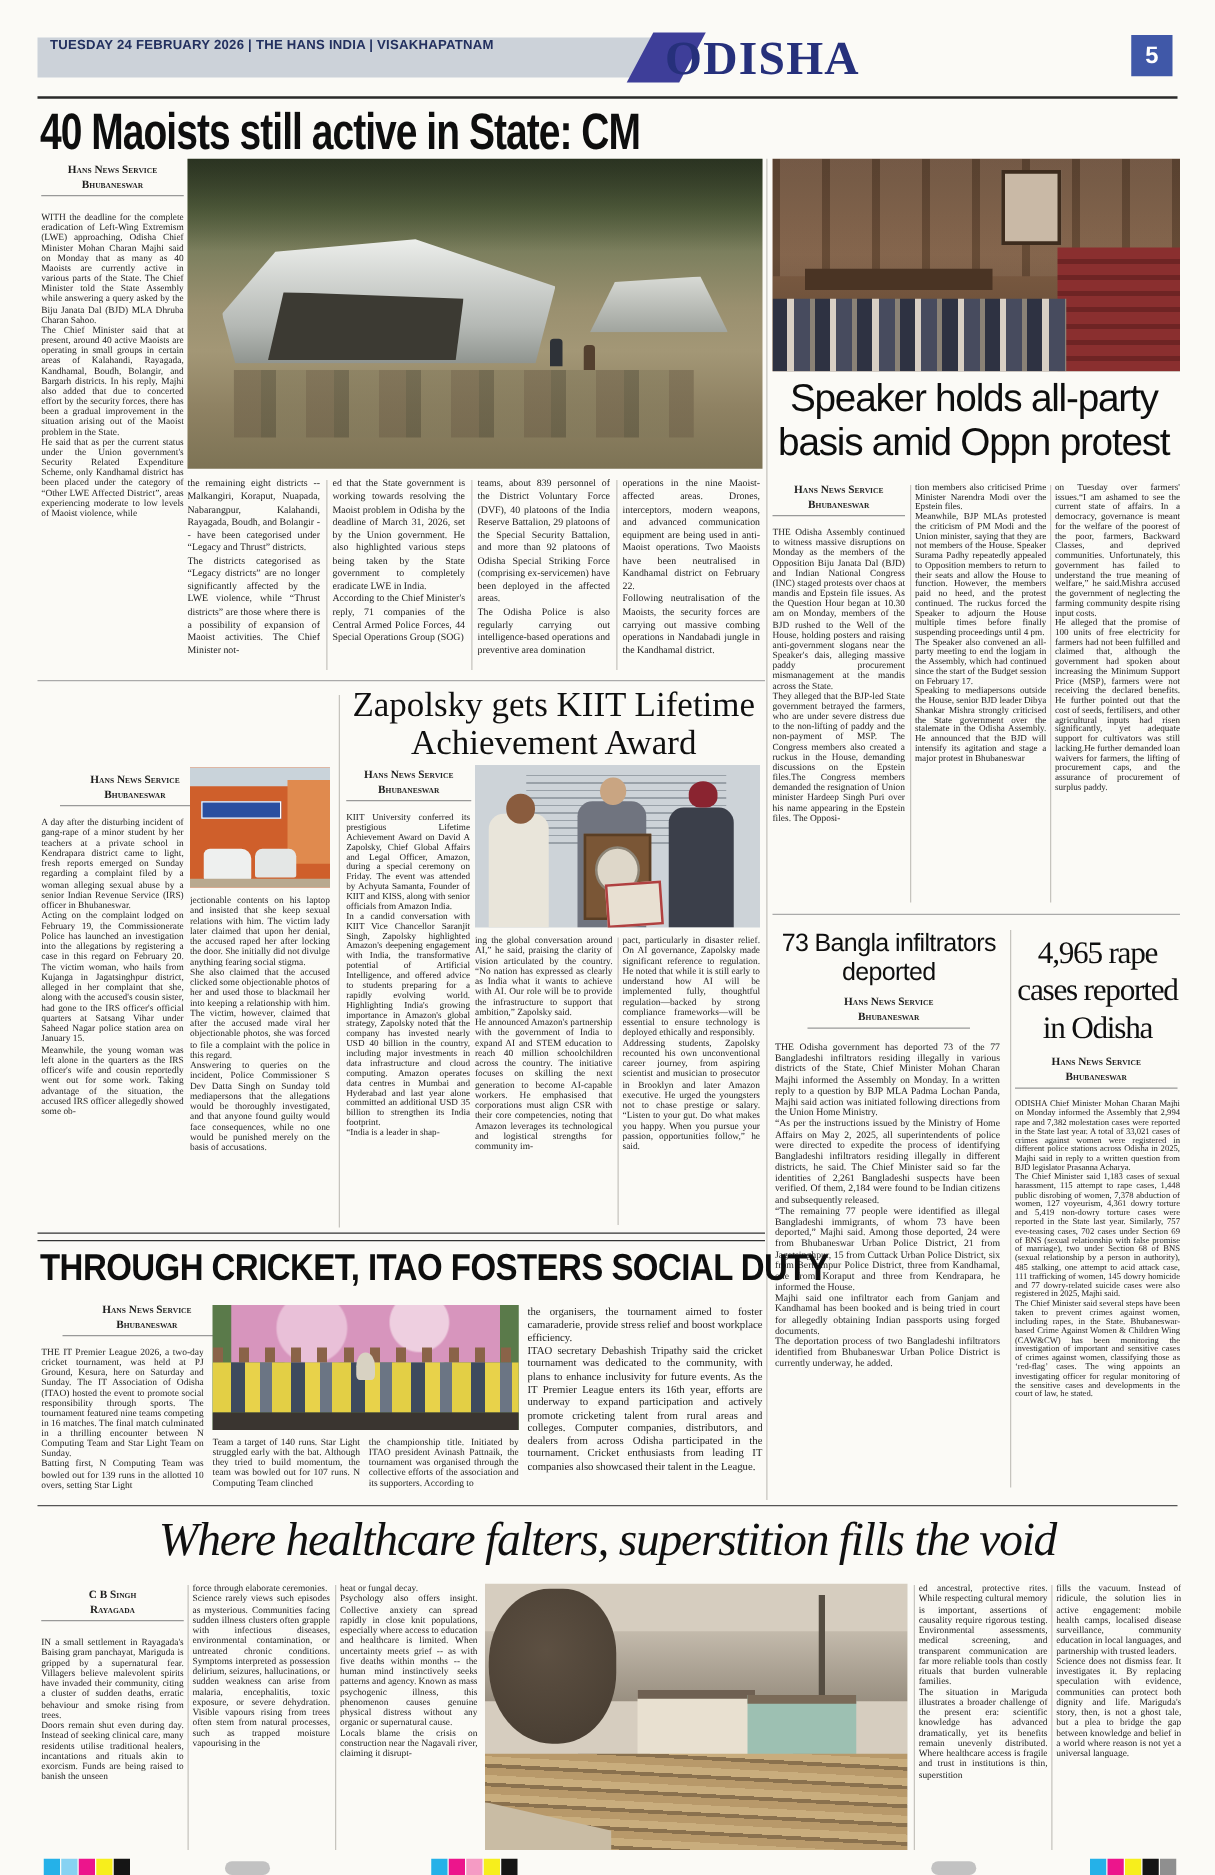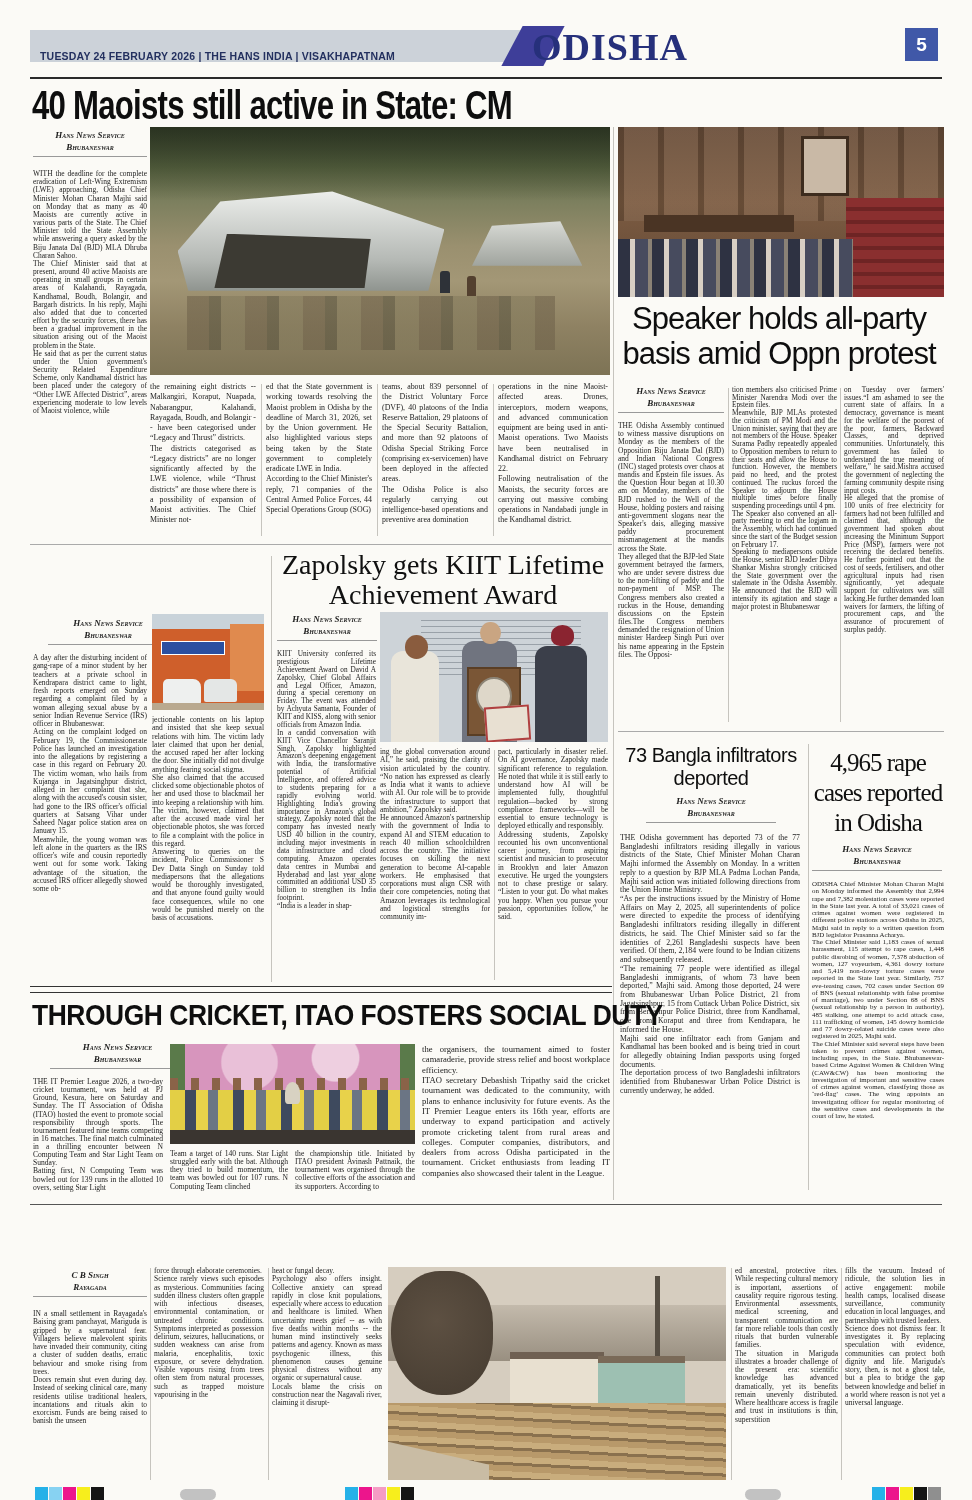--- a/index.html
+++ b/index.html
@@ -1,35 +1,35 @@
 <!DOCTYPE html>
 <html><head>
 <meta charset="utf-8">
 <style>
   html,body{margin:0;padding:0;background:#d8d8d8;}
   .page{position:relative;width:972px;height:1500px;margin:0 auto;background:#fbfaf6;overflow:hidden;
         font-family:"Liberation Serif", serif;color:#1b1b1b;}
   .abs{position:absolute;}
   .col{font-size:7.5px;line-height:1.1;text-align:justify;white-space:pre-line;overflow:hidden;color:#222;}
   .byline{font-variant:small-caps;font-weight:bold;font-size:9px;line-height:1.3;text-align:center;
-          white-space:pre-line;color:#1e1e1e;border-bottom:1px solid #999;padding-bottom:3px;font-style:italic;}
+          white-space:pre-line;color:#1e1e1e;border-bottom:1px solid #999;padding-bottom:3px;}
   .hl-sans{font-family:"Liberation Sans", sans-serif;color:#0e0e0e;}
   .hl-serif{font-family:"Liberation Serif", serif;color:#101010;}
   .vrule{width:1px;background:#c6c4be;}
   .hrule{height:1px;background:#aaa;}
   .photo{overflow:hidden;background:#888;}
   .mark{display:inline-block;width:13px;height:13px;margin-right:1px;vertical-align:top;}
   .pill{background:#c2c2c2;border-radius:6px;}
 </style>
 </head>
 <body>
 
 <div class="page">
 
-  <div class="abs" style="left:30px;top:30px;width:500px;height:32px;background:#ccd2d9;display:flex;align-items:flex-end;">
+  <div class="abs" style="left:30px;top:30px;width:500px;height:32px;background:#ccd2d9;display:flex;align-items:flex-start;">
     <span class="hl-sans" style="padding-left:10px;font-weight:bold;font-size:10.5px;color:#23305f;letter-spacing:0.2px;">TUESDAY 24 FEBRUARY 2026 | THE HANS INDIA | VISAKHAPATNAM</span>
   </div>
   <div class="abs" style="left:512px;top:26px;width:42px;height:40px;background:#3e3e99;transform:skewX(-28deg);"></div>
   <div class="abs hl-serif" style="left:532px;top:22px;width:150px;height:50px;font-weight:bold;font-size:38px;line-height:50px;
               text-align:left;color:#26307b;letter-spacing:1px;">ODISHA</div>
   <div class="abs hl-sans" style="left:905px;top:28px;width:33px;height:33px;background:#4058a8;color:#ffffff;font-weight:bold;
               font-size:19px;display:flex;align-items:center;justify-content:center;">5</div>
   <div class="abs" style="left:30px;top:77px;width:912px;height:2px;background:#2a2a2a;"></div>
 
   <div class="abs hl-sans" style="left:32px;top:82px;width:760px;font-weight:bold;font-size:41px;letter-spacing:-1px;
@@ -184,20 +184,22 @@
                 background:repeating-linear-gradient(90deg,#e3cf45 0 15px,#3e4a5e 15px 26px,#e8d24a 26px 38px,#6b7584 38px 48px);"></div>
     <div style="position:absolute;left:47%;top:38%;width:6%;height:22%;background:#d8d2c2;border-radius:50% 50% 20% 20%;"></div>
     <div style="position:absolute;left:0;bottom:0;width:100%;height:14%;background:#3a3530;"></div>
   </div>
   <div class="abs col" style="left:170px;top:1150px;width:118px;height:52px;font-size:7.6px;line-height:1.07;">Team a target of 140 runs. Star Light struggled early with the bat. Although they tried to build momentum, the team was bowled out for 107 runs. N Computing Team clinched</div>
   <div class="abs col" style="left:295px;top:1150px;width:120px;height:52px;font-size:7.6px;line-height:1.07;">the championship title. Initiated by ITAO president Avinash Pattnaik, the tournament was organised through the collective efforts of the association and its supporters. According to</div>
   <div class="abs col" style="left:422px;top:1044px;width:188px;height:158px;font-size:8.6px;line-height:1.2;">the organisers, the tournament aimed to foster camaraderie, provide stress relief and boost workplace efficiency.
 ITAO secretary Debashish Tripathy said the cricket tournament was dedicated to the community, with plans to enhance inclusivity for future events. As the IT Premier League enters its 16th year, efforts are underway to expand participation and actively promote cricketing talent from rural areas and colleges. Computer companies, distributors, and dealers from across Odisha participated in the tournament. Cricket enthusiasts from leading IT companies also showcased their talent in the League.</div>
 
   <div class="abs" style="left:30px;top:1204px;width:912px;height:1px;background:#555;"></div>
+  <div class="abs hl-serif" style="left:40px;top:1210px;width:892px;font-style:italic;font-size:38px;letter-spacing:-1px;
+              text-align:center;white-space:nowrap;">Where healthcare falters, superstition fills the void</div>
   <div class="abs byline" style="left:33px;top:1270px;width:114px;">C B Singh
 Rayagada</div>
   <div class="abs col" style="left:33px;top:1310px;width:114px;height:172px;">IN a small settlement in Rayagada's Baising gram panchayat, Mariguda is gripped by a supernatural fear. Villagers believe malevolent spirits have invaded their community, citing a cluster of sudden deaths, erratic behaviour and smoke rising from trees.
 Doors remain shut even during day. Instead of seeking clinical care, many residents utilise traditional healers, incantations and rituals akin to exorcism. Funds are being raised to banish the unseen</div>
   <div class="abs vrule" style="left:150px;top:1268px;height:212px;"></div>
   <div class="abs col" style="left:154px;top:1267px;width:110px;height:215px;">force through elaborate ceremonies.
 Science rarely views such episodes as mysterious. Communities facing sudden illness clusters often grapple with infectious diseases, environmental contamination, or untreated chronic conditions. Symptoms interpreted as possession delirium, seizures, hallucinations, or sudden weakness can arise from malaria, encephalitis, toxic exposure, or severe dehydration. Visible vapours rising from trees often stem from natural processes, such as trapped moisture vapourising in the</div>
   <div class="abs vrule" style="left:268px;top:1268px;height:212px;"></div>
   <div class="abs col" style="left:272px;top:1267px;width:110px;height:215px;">heat or fungal decay.
 Psychology also offers insight. Collective anxiety can spread rapidly in close knit populations, especially where access to education and healthcare is limited. When uncertainty meets grief -- as with five deaths within months -- the human mind instinctively seeks patterns and agency. Known as mass psychogenic illness, this phenomenon causes genuine physical distress without any organic or supernatural cause.

